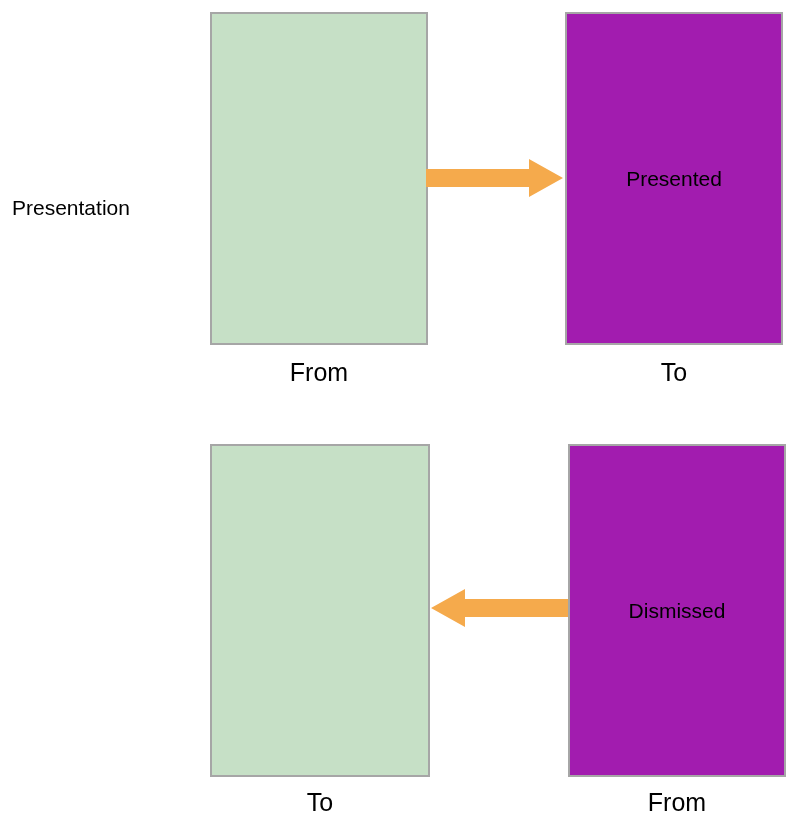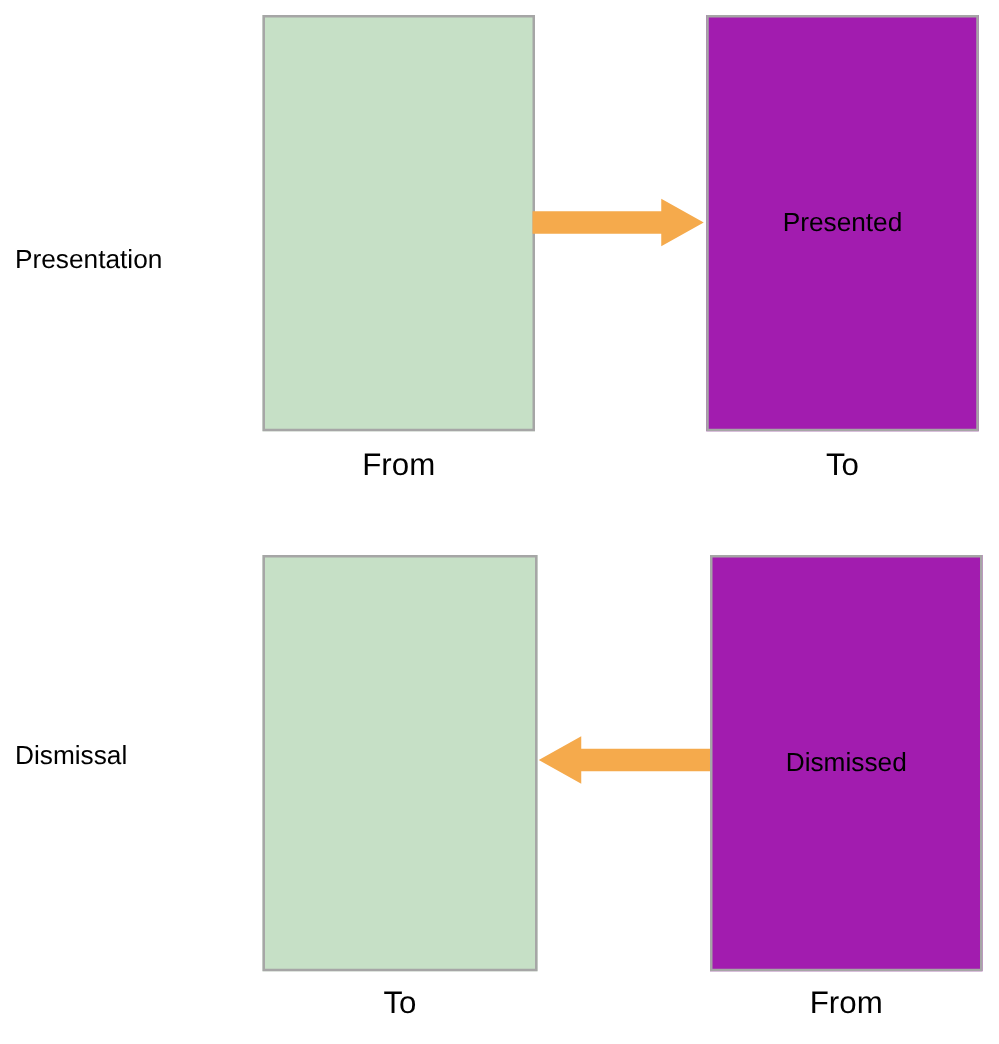--- a/index.html
+++ b/index.html
@@ -115,21 +115,20 @@
 
     <div class="box box-blue r1-blue">
       <span class="box-text">Presented</span>
     </div>
 
     <div class="box-caption r1-cap-blue">To</div>
   </div>
 
   <div class="row row-dismissal">
 
-    <div class="row-label">Dismissal</div>
 
     <div class="box box-green r2-green">
       <span class="box-text"></span>
     </div>
 
     <div class="box-caption r2-cap-green">To</div>
 
     <svg class="arrow arrow-left" viewBox="0 0 140 44">
       <path d="M 140 13 L 37 13 L 37 3 L 3 22 L 37 41 L 37 31 L 140 31 Z" fill="#F5AA4C"></path>
     </svg>

